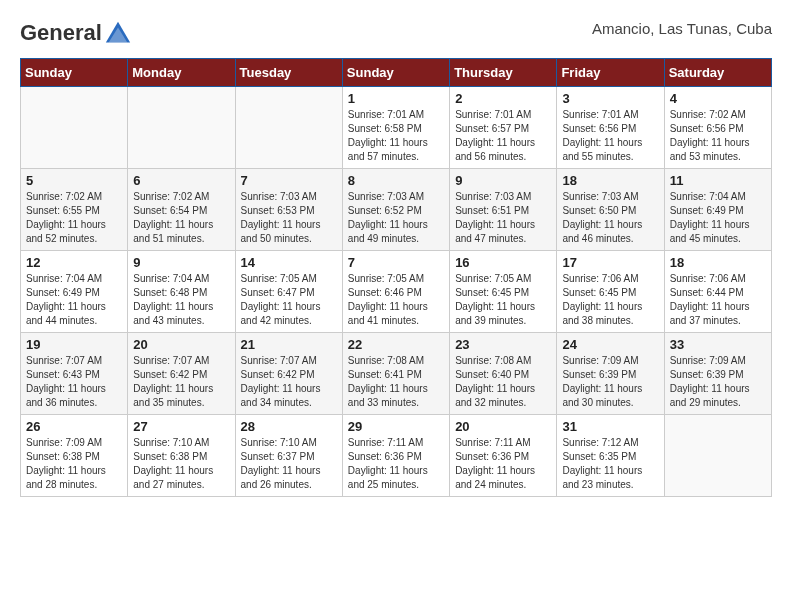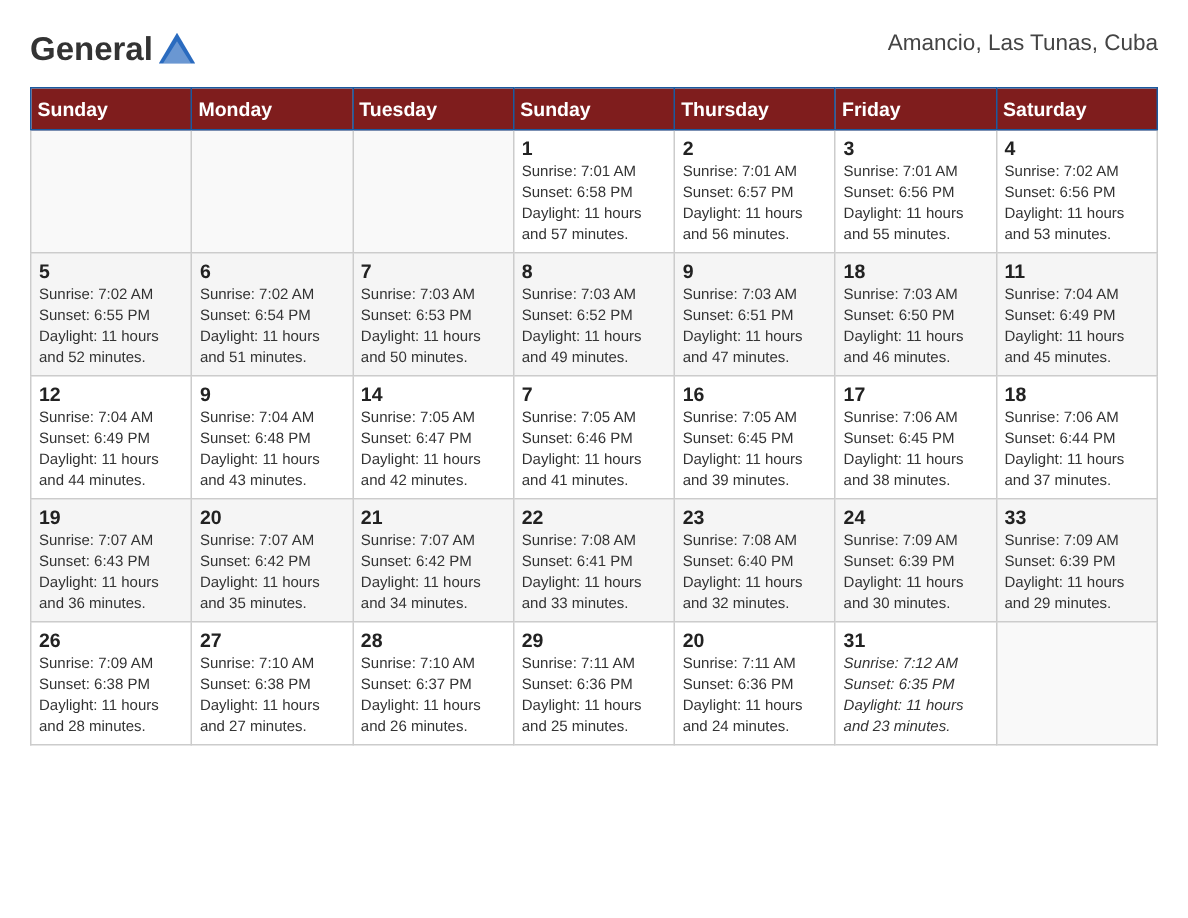--- a/index.html
+++ b/index.html
@@ -344,21 +344,21 @@
         </td>
         <td>
           <span class="day-number">20</span>
           <div class="day-info" style="white-space: pre-line;">Sunrise: 7:11 AM
 Sunset: 6:36 PM
 Daylight: 11 hours
 and 24 minutes.</div>
         </td>
         <td>
           <span class="day-number">31</span>
-          <div class="day-info" style="white-space: pre-line; font-style: italic;">Sunrise: 7:12 AM
+          <div class="day-info" style="white-space: pre-line;">Sunrise: 7:12 AM
 Sunset: 6:35 PM
 Daylight: 11 hours
 and 23 minutes.</div>
         </td>
         <td class="empty-cell"></td>
       </tr>
     </tbody>
 </table>
 
 </body></html>

